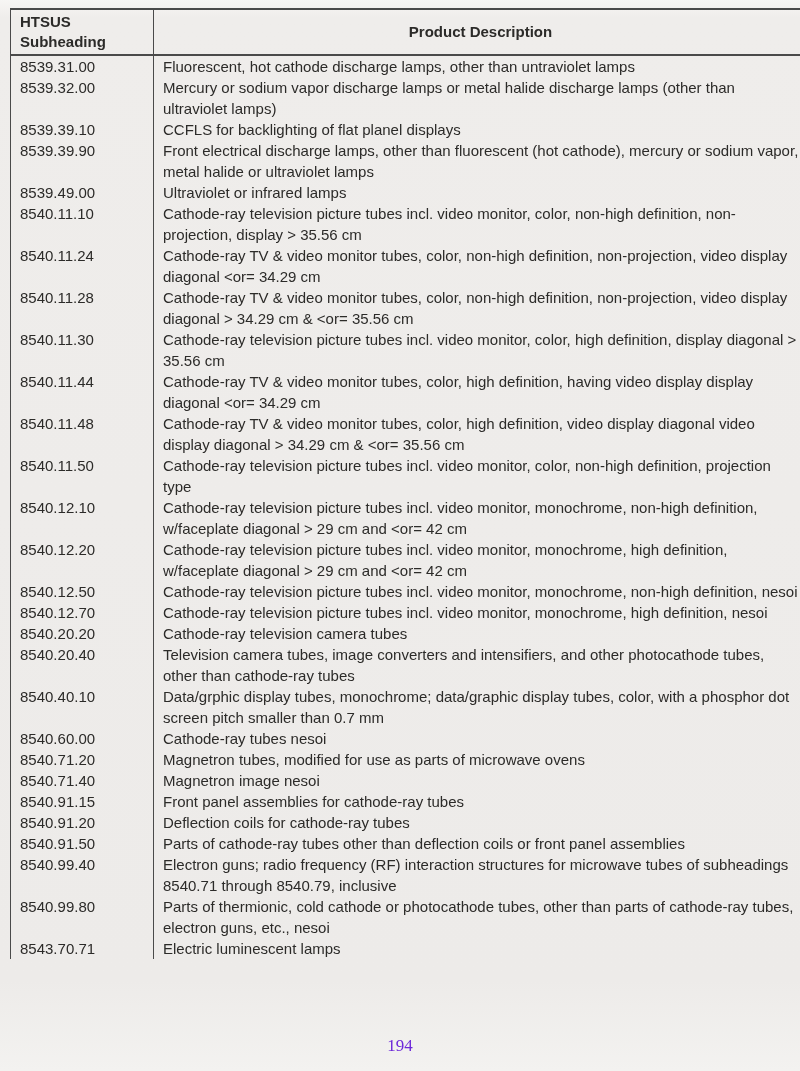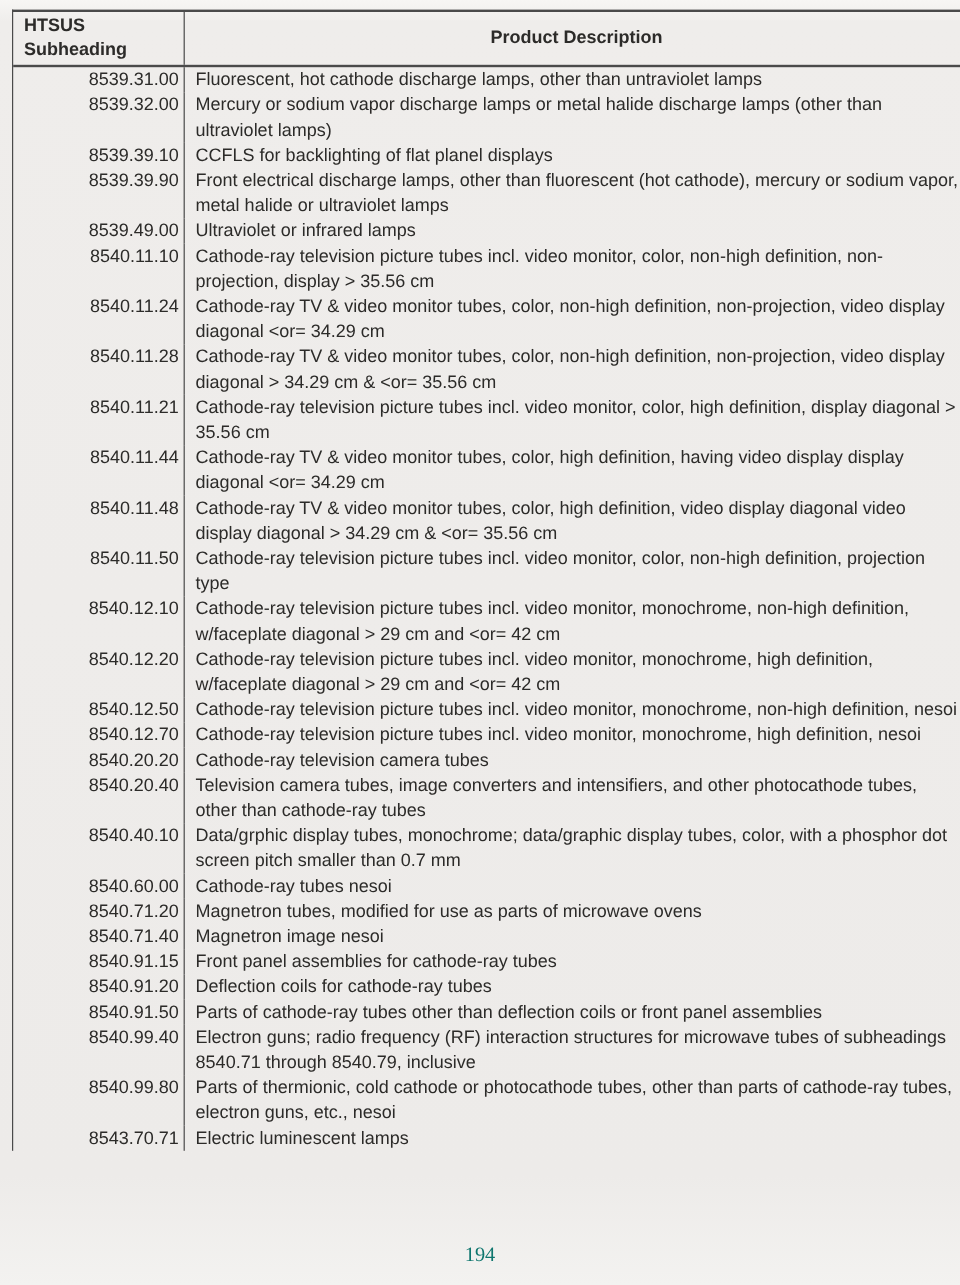--- a/index.html
+++ b/index.html
@@ -45,35 +45,34 @@
   .th.desc-h {
     border-left: 1.5px solid #4a4a4a;
     display: flex;
     align-items: center;
     justify-content: center;
     text-align: left;
   }
   .td.code {
     padding: 0 4px 0 9px;
     white-space: nowrap;
-    text-align: right;
   }
   .td.desc {
     border-left: 1.5px solid #4a4a4a;
     padding: 0 8px 0 9px;
   }
   .page-number {
     position: absolute;
     left: 0;
     right: 0;
     top: 1036px;
     text-align: center;
     font-family: "Liberation Serif", serif;
     font-size: 17px;
-    color: #0f766e;
+    color: #6d28d9;
   }
 </style>
 </head>
 <body>
 
 <div class="doc-table">
   <div class="tr thead">
     <div class="th code-h">HTSUS Subheading</div>
     <div class="th desc-h">Product Description</div>
   </div>
@@ -104,21 +103,21 @@
       </div>
       <div class="tr">
         <div class="td code">8540.11.24</div>
         <div class="td desc">Cathode-ray TV &amp; video monitor tubes, color, non-high definition, non-projection, video display diagonal &lt;or= 34.29 cm</div>
       </div>
       <div class="tr">
         <div class="td code">8540.11.28</div>
         <div class="td desc">Cathode-ray TV &amp; video monitor tubes, color, non-high definition, non-projection, video display diagonal &gt; 34.29 cm &amp; &lt;or= 35.56 cm</div>
       </div>
       <div class="tr">
-        <div class="td code">8540.11.21</div>
+        <div class="td code">8540.11.30</div>
         <div class="td desc">Cathode-ray television picture tubes incl. video monitor, color, high definition, display diagonal &gt; 35.56 cm</div>
       </div>
       <div class="tr">
         <div class="td code">8540.11.44</div>
         <div class="td desc">Cathode-ray TV &amp; video monitor tubes, color, high definition, having video display display diagonal &lt;or= 34.29 cm</div>
       </div>
       <div class="tr">
         <div class="td code">8540.11.48</div>
         <div class="td desc">Cathode-ray TV &amp; video monitor tubes, color, high definition, video display diagonal video display diagonal &gt; 34.29 cm &amp; &lt;or= 35.56 cm</div>
       </div>

